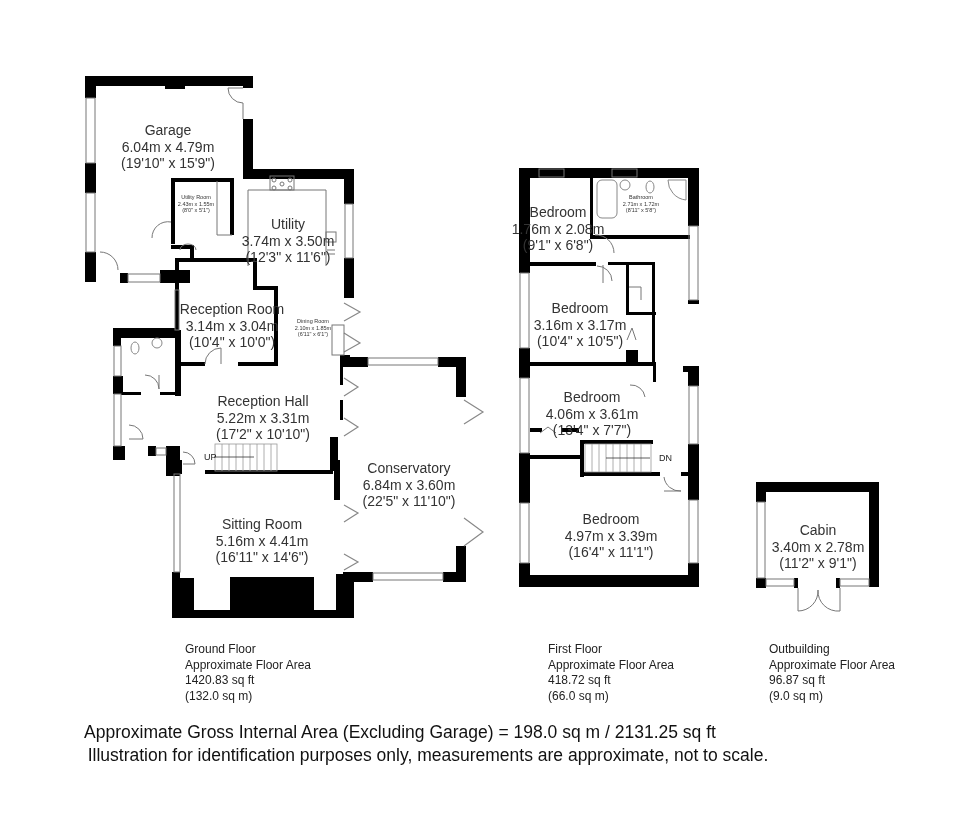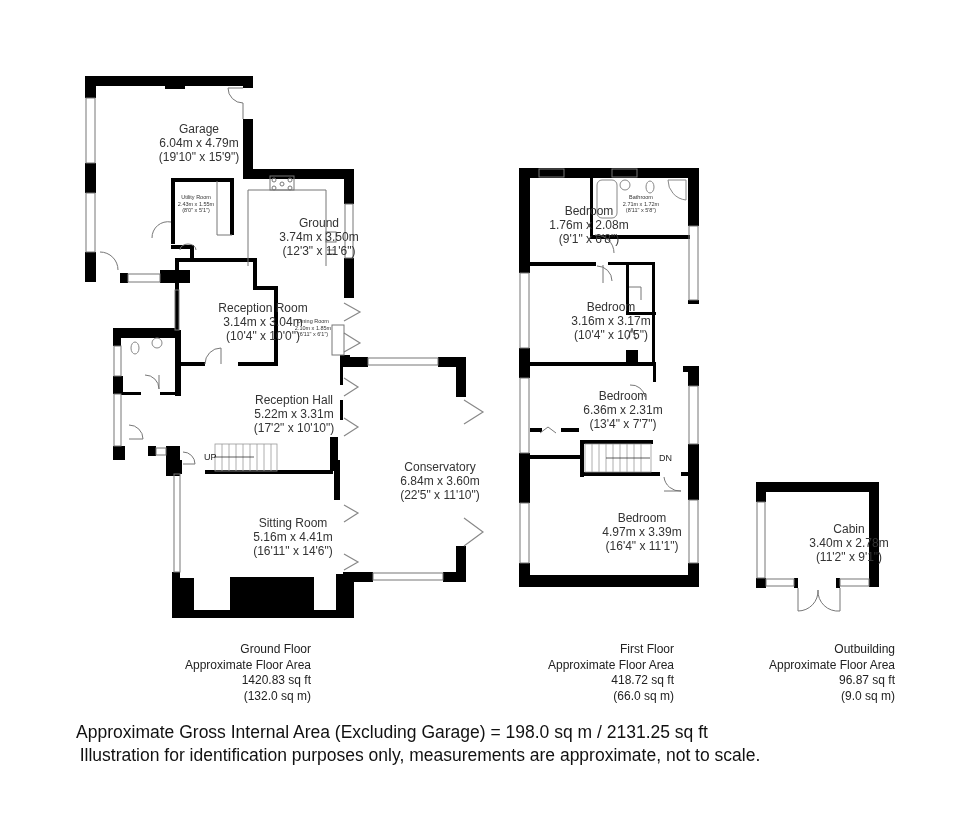--- a/index.html
+++ b/index.html
@@ -1,22 +1,22 @@
 <!DOCTYPE html>
 <html><head>
 <meta charset="utf-8">
 <style>
   html, body { margin: 0; padding: 0; background: #ffffff; }
   body { width: 980px; height: 827px; position: relative; overflow: hidden; font-family: "Liberation Sans", sans-serif; color: #222; }
   svg.plan { position: absolute; left: 0; top: 0; width: 980px; height: 827px; }
   .lbl { position: absolute; text-align: center; line-height: 1.18; color: #333; white-space: nowrap; transform: translateX(-50%); }
-  .lbl.big { font-size: 12px; margin-left: 31px; }
+  .lbl.big { font-size: 14px; }
   .lbl.small { font-size: 5.5px; line-height: 1.2; }
-  .floor-lbl { position: absolute; text-align: right; font-size: 12px; line-height: 15.5px; color: #222; transform: translateX(-50%); white-space: nowrap; }
-  .footer { position: absolute; left: 0; width: 784px; text-align: center; font-size: 17.5px; color: #111; white-space: nowrap; }
+  .floor-lbl { position: absolute; text-align: left; font-size: 12px; line-height: 15.5px; color: #222; transform: translateX(-50%); white-space: nowrap; }
+  .footer { position: absolute; left: 8px; width: 784px; text-align: center; font-size: 17.5px; color: #111; white-space: nowrap; }
   .stair-lbl { position: absolute; font-size: 9px; color: #222; }
 </style>
 </head>
 <body>
 
 <svg class="plan" viewBox="0 0 980 827" xmlns="http://www.w3.org/2000/svg">
   <g fill="#000">
 
     <g>
       <rect x="85" y="76" width="168" height="10"></rect>
@@ -223,21 +223,21 @@
   <div>Garage</div>
   <div>6.04m x 4.79m</div>
   <div>(19'10" x 15'9")</div>
 </div>
 <div class="lbl small" style="left:196px; top:194px;">
   <div>Utility Room</div>
   <div>2.43m x 1.55m</div>
   <div>(8'0" x 5'1")</div>
 </div>
 <div class="lbl big" style="left:288px; top:216px;">
-  <div>Ground</div>
+  <div>Utility</div>
   <div>3.74m x 3.50m</div>
   <div>(12'3" x 11'6")</div>
 </div>
 <div class="lbl big" style="left:232px; top:301px;">
   <div>Reception Room</div>
   <div>3.14m x 3.04m</div>
   <div>(10'4" x 10'0")</div>
 </div>
 <div class="lbl small" style="left:313px; top:318px;">
   <div>Dining Room</div>
@@ -271,21 +271,21 @@
   <div>2.71m x 1.72m</div>
   <div>(8'11" x 5'8")</div>
 </div>
 <div class="lbl big" style="left:580px; top:300px;">
   <div>Bedroom</div>
   <div>3.16m x 3.17m</div>
   <div>(10'4" x 10'5")</div>
 </div>
 <div class="lbl big" style="left:592px; top:389px;">
   <div>Bedroom</div>
-  <div>6.36m x 2.31m</div>
+  <div>4.06m x 3.61m</div>
   <div>(13'4" x 7'7")</div>
 </div>
 <div class="lbl big" style="left:611px; top:511px;">
   <div>Bedroom</div>
   <div>4.97m x 3.39m</div>
   <div>(16'4" x 11'1")</div>
 </div>
 <div class="stair-lbl" style="left:659px; top:453px;">DN</div>
 
 <div class="lbl big" style="left:818px; top:522px;">

